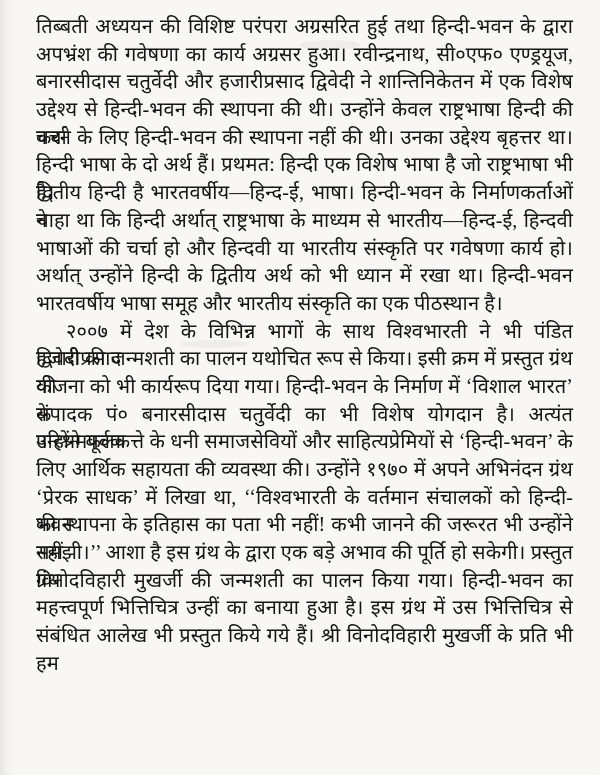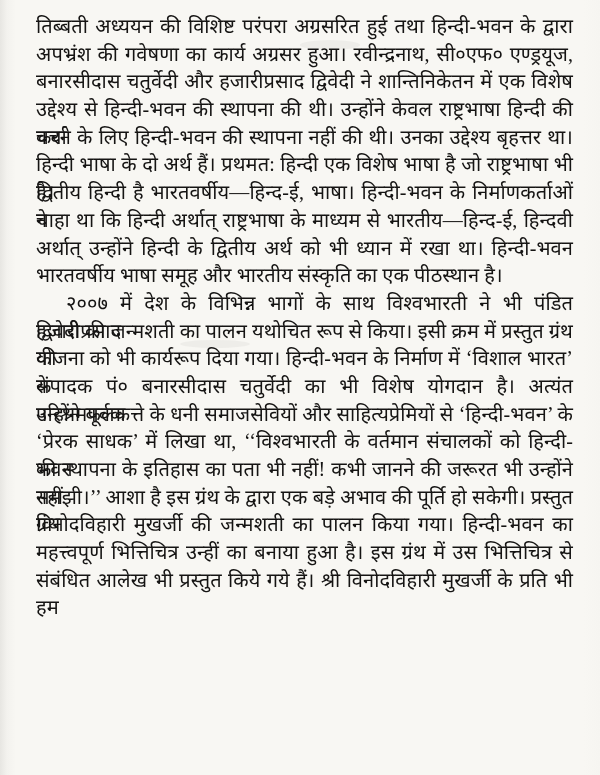--- a/index.html
+++ b/index.html
@@ -67,29 +67,31 @@
   <div class="page-text" style="color: rgb(21, 20, 19);">
       <div class="para">
         <div class="line">तिब्बती अध्ययन की विशिष्ट परंपरा अग्रसरित हुई तथा हिन्दी-भवन के द्वारा</div>
         <div class="line">अपभ्रंश की गवेषणा का कार्य अग्रसर हुआ। रवीन्द्रनाथ, सी०एफ० एण्ड्रयूज,</div>
         <div class="line">बनारसीदास चतुर्वेदी और हजारीप्रसाद द्विवेदी ने शान्तिनिकेतन में एक विशेष</div>
         <div class="line">उद्देश्य से हिन्दी-भवन की स्थापना की थी। उन्होंने केवल राष्ट्रभाषा हिन्दी की चर्चा</div>
         <div class="line">करने के लिए हिन्दी-भवन की स्थापना नहीं की थी। उनका उद्देश्य बृहत्तर था।</div>
         <div class="line">हिन्दी भाषा के दो अर्थ हैं। प्रथमत: हिन्दी एक विशेष भाषा है जो राष्ट्रभाषा भी है।</div>
         <div class="line">द्वितीय हिन्दी है भारतवर्षीय—हिन्द-ई, भाषा। हिन्दी-भवन के निर्माणकर्ताओं ने</div>
         <div class="line">चाहा था कि हिन्दी अर्थात् राष्ट्रभाषा के माध्यम से भारतीय—हिन्द-ई, हिन्दवी</div>
+        <div class="line">भाषाओं की चर्चा हो और हिन्दवी या भारतीय संस्कृति पर गवेषणा कार्य हो।</div>
         <div class="line">अर्थात् उन्होंने हिन्दी के द्वितीय अर्थ को भी ध्यान में रखा था। हिन्दी-भवन</div>
         <div class="line last">भारतवर्षीय भाषा समूह और भारतीय संस्कृति का एक पीठस्थान है।</div>
       </div>
       <div class="para">
         <div class="line indent">२००७ में देश के विभिन्न भागों के साथ विश्वभारती ने भी पंडित हजारीप्रसाद</div>
         <div class="line">द्विवेदी की जन्मशती का पालन यथोचित रूप से किया। इसी क्रम में प्रस्तुत ग्रंथ की</div>
         <div class="line">योजना को भी कार्यरूप दिया गया। हिन्दी-भवन के निर्माण में ‘विशाल भारत’ के</div>
         <div class="line">संपादक पं० बनारसीदास चतुर्वेदी का भी विशेष योगदान है। अत्यंत परिश्रमपूर्वक</div>
         <div class="line">उन्होंने कलकत्ते के धनी समाजसेवियों और साहित्यप्रेमियों से ‘हिन्दी-भवन’ के</div>
+        <div class="line">लिए आर्थिक सहायता की व्यवस्था की। उन्होंने १९७० में अपने अभिनंदन ग्रंथ</div>
         <div class="line">‘प्रेरक साधक’ में लिखा था, ‘‘विश्वभारती के वर्तमान संचालकों को हिन्दी-भवन</div>
         <div class="line">की स्थापना के इतिहास का पता भी नहीं! कभी जानने की जरूरत भी उन्होंने नहीं</div>
         <div class="line">समझी।’’ आशा है इस ग्रंथ के द्वारा एक बड़े अभाव की पूर्ति हो सकेगी। प्रस्तुत ग्रंथ</div>
         <div class="line">विनोदविहारी मुखर्जी की जन्मशती का पालन किया गया। हिन्दी-भवन का</div>
         <div class="line">महत्त्वपूर्ण भित्तिचित्र उन्हीं का बनाया हुआ है। इस ग्रंथ में उस भित्तिचित्र से</div>
         <div class="line">संबंधित आलेख भी प्रस्तुत किये गये हैं। श्री विनोदविहारी मुखर्जी के प्रति भी हम</div>
       </div>
     </div>
 </div>
 

